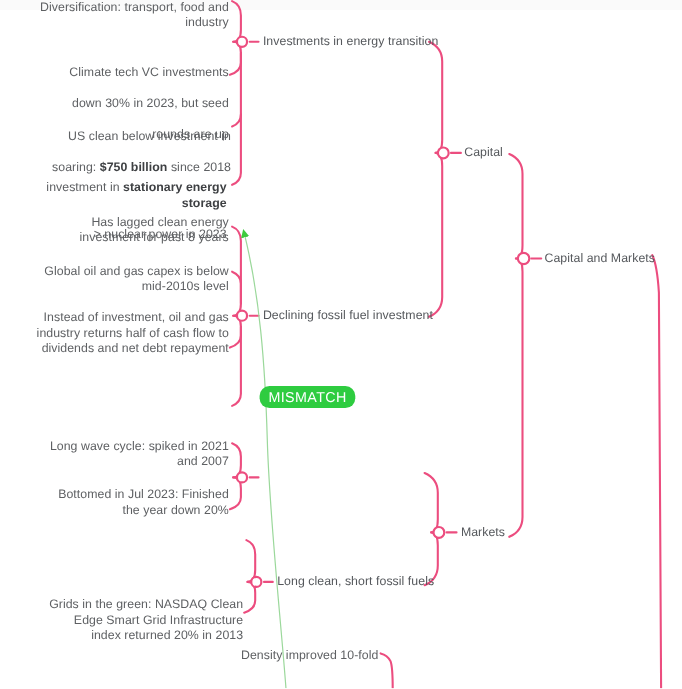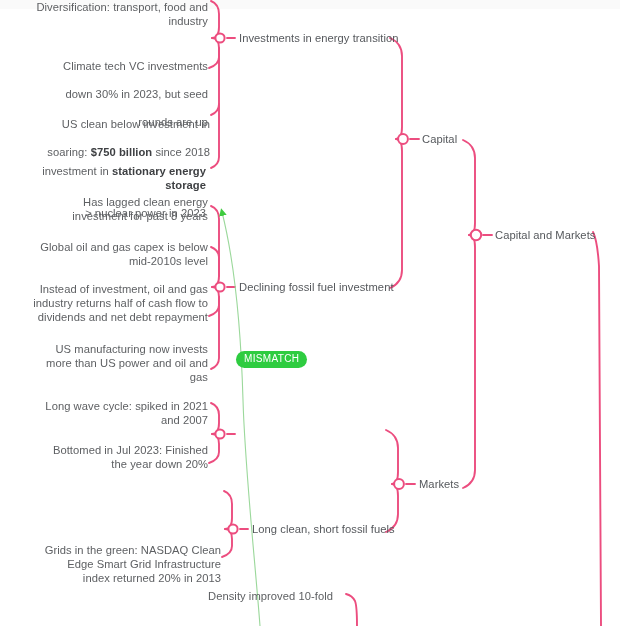--- a/index.html
+++ b/index.html
@@ -45,21 +45,21 @@
   }
   .node-label.multi { white-space: pre-wrap; }
   .leaf-label b, .node-label b {
     font-weight: bold;
     color: #3e4043;
   }
   .rel-badge {
     position: absolute;
     background: #2ecc40;
     color: #ffffff;
-    font-size: 10px;
+    font-size: 13px;
     letter-spacing: 0.35px;
     padding: 3px 8px 4px 8px;
     border-radius: 9px;
     line-height: 1;
     white-space: nowrap;
   }
   .topband {
     position: absolute;
     left: 0; top: 0;
     width: 620px; height: 9px;
@@ -160,36 +160,33 @@
   <div class="leaf-label ra" style="left:30px; top:195px; width:178px;">Has lagged clean energy
 investment for past 8 years</div>
 
   <div class="leaf-label ra" style="left:18px; top:240px; width:190px;">Global oil and gas capex is below
 mid-2010s level</div>
 
   <div class="leaf-label ra" style="left:8px; top:282px; width:200px;">Instead of investment, oil and gas
 industry returns half of cash flow to
 dividends and net debt repayment</div>
 
-  <div class="leaf-label ra" style="left:30px; top:342px; width:178px;">US manufacturing now invests
-more than US power and oil and
-gas</div>
 
   <div class="leaf-label ra" style="left:28px; top:399px; width:180px;">Long wave cycle: spiked in 2021
 and 2007</div>
 
   <div class="leaf-label ra" style="left:28px; top:443px; width:180px;">Bottomed in Jul 2023: Finished
 the year down 20%</div>
 
 
   <div class="leaf-label ra" style="left:20px; top:531px; width:201px;margin-top:12px;">Grids in the green: NASDAQ Clean
 Edge Smart Grid Infrastructure
 index returned 20% in 2013</div>
 
-  <div class="leaf-label ra" style="left:139px; top:589px; width:194px;">Density improved 10-fold</div>
+  <div class="leaf-label ra" style="left:150px; top:589px; width:194px;">Density improved 10-fold</div>
 
   <div class="node-label" style="left:239px; top:31px;">Investments in energy transition</div>
 
   <div class="node-label" style="left:239px; top:280px;">Declining fossil fuel investment</div>
 
 
   <div class="node-label" style="left:252px; top:522px;">Long clean, short fossil fuels</div>
 
   <div class="node-label" style="left:422px; top:132px;">Capital</div>
 

